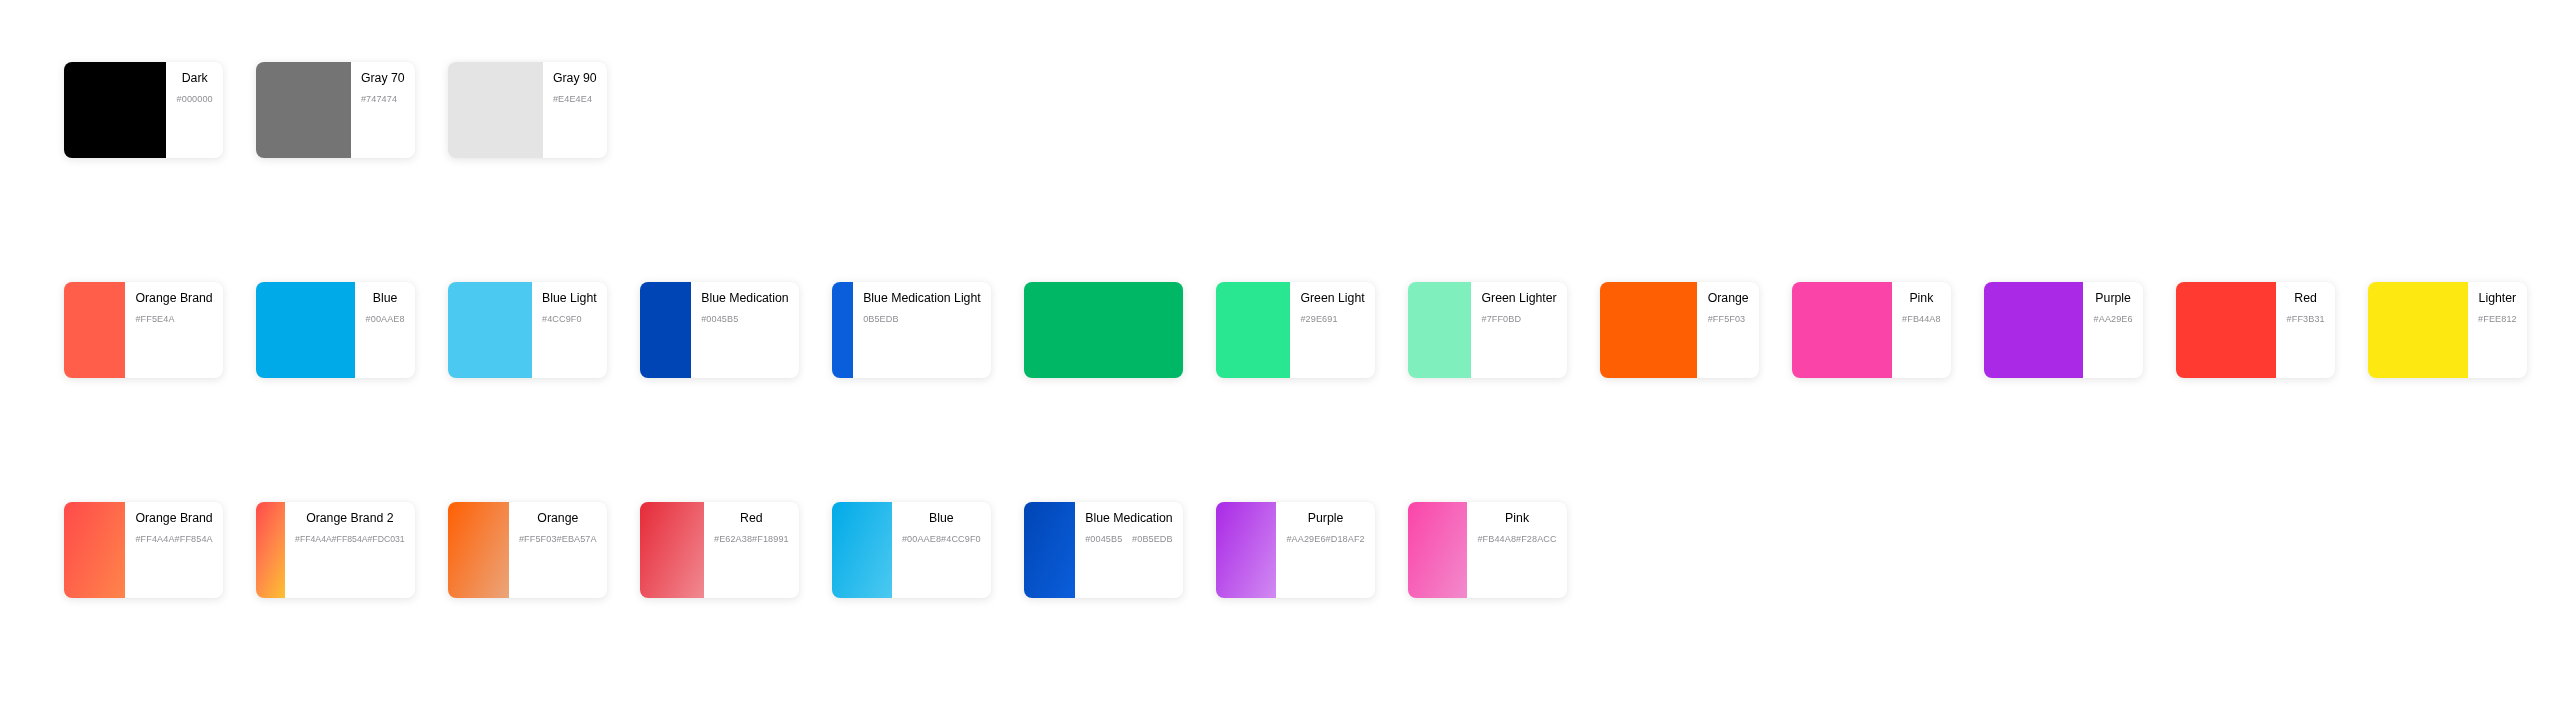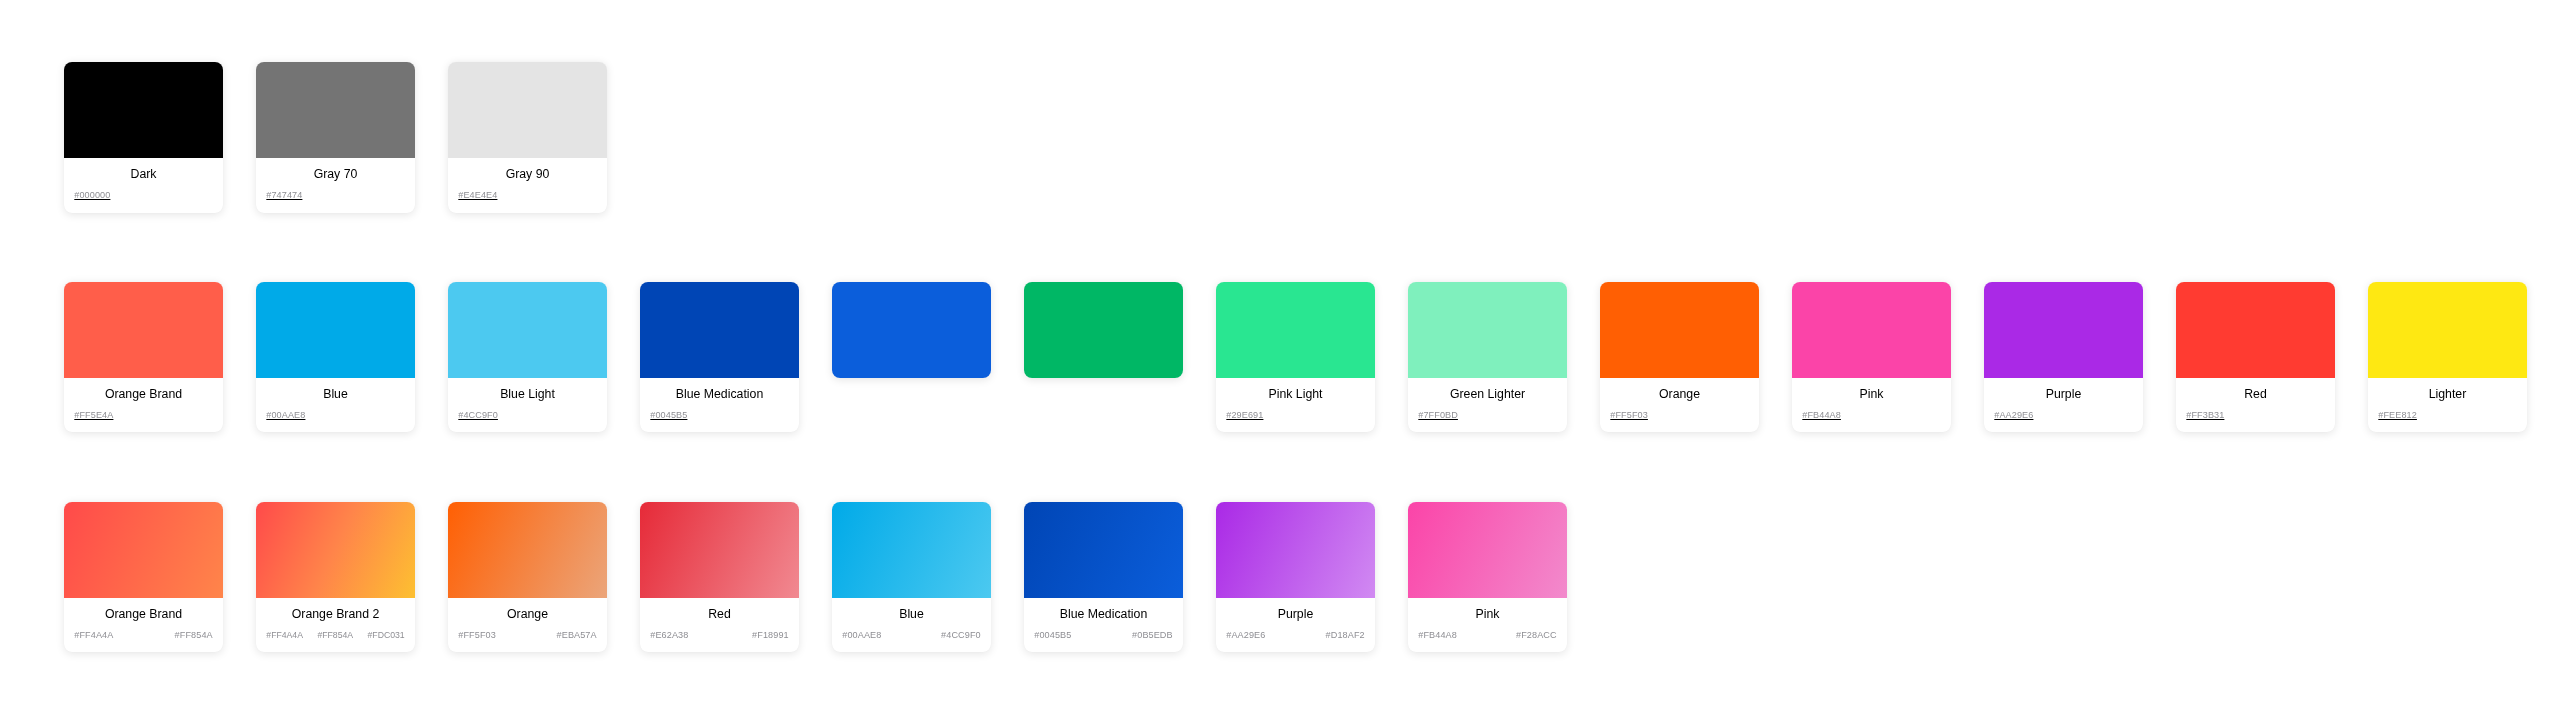--- a/index.html
+++ b/index.html
@@ -36,21 +36,21 @@
   .row-solid-brand    { top: 282px; }
   .row-gradients      { top: 502px; }
 
   .swatch-card {
     width: 159px;
     background: #ffffff;
     border-radius: 8px;
     box-shadow: 0 1.6px 8px rgba(0,0,0,0.10), 0 0 0.8px rgba(0,0,0,0.06);
     overflow: hidden;
     display: flex;
-    flex-direction: column;
+    flex-direction: row;
   }
 
   .swatch-chip {
     width: 100%;
     height: 96px;
     display: block;
   }
 
   .swatch-meta {
     padding: 8.7px 10.3px 11px 10.3px;
@@ -69,21 +69,21 @@
   }
 
   .swatch-hexes {
     margin-top: 8px;
     display: flex;
     flex-direction: row;
     justify-content: space-between;
     align-items: baseline;
     width: 100%;
   }
-  .swatch-hexes.single { justify-content: flex-start; text-decoration: underline; }
+  .swatch-hexes.single { justify-content: flex-start; }
   .swatch-hexes.triple { justify-content: space-between; }
 
   .swatch-hex {
     font-size: 9.1px;
     line-height: 11px;
     color: #8e8e93;
     letter-spacing: 0.1px;
     white-space: nowrap;
   }
   .swatch-hexes.triple .swatch-hex { font-size: 8.7px; letter-spacing: 0; }
@@ -156,28 +156,34 @@
         <div class="swatch-chip" style="background: rgb(0, 69, 181);"></div>
         <div class="swatch-meta">
           <div class="swatch-name">Blue Medication</div>
           <div class="swatch-hexes single">
             <span class="swatch-hex">#0045B5</span>
           </div>
         </div>
       </div>
       <div class="swatch-card">
         <div class="swatch-chip" style="background: rgb(11, 94, 219);"></div>
+        <div class="swatch-meta">
+          <div class="swatch-name">Blue Medication Light</div>
+          <div class="swatch-hexes single">
+            <span class="swatch-hex">0B5EDB</span>
+          </div>
+        </div>
       </div>
       <div class="swatch-card">
         <div class="swatch-chip" style="background: rgb(0, 183, 101);"></div>
       </div>
       <div class="swatch-card">
         <div class="swatch-chip" style="background: rgb(41, 230, 145);"></div>
         <div class="swatch-meta">
-          <div class="swatch-name">Pink Light</div>
+          <div class="swatch-name">Green Light</div>
           <div class="swatch-hexes single">
             <span class="swatch-hex">#29E691</span>
           </div>
         </div>
       </div>
       <div class="swatch-card">
         <div class="swatch-chip" style="background: rgb(127, 240, 189);"></div>
         <div class="swatch-meta">
           <div class="swatch-name">Green Lighter</div>
           <div class="swatch-hexes single">

